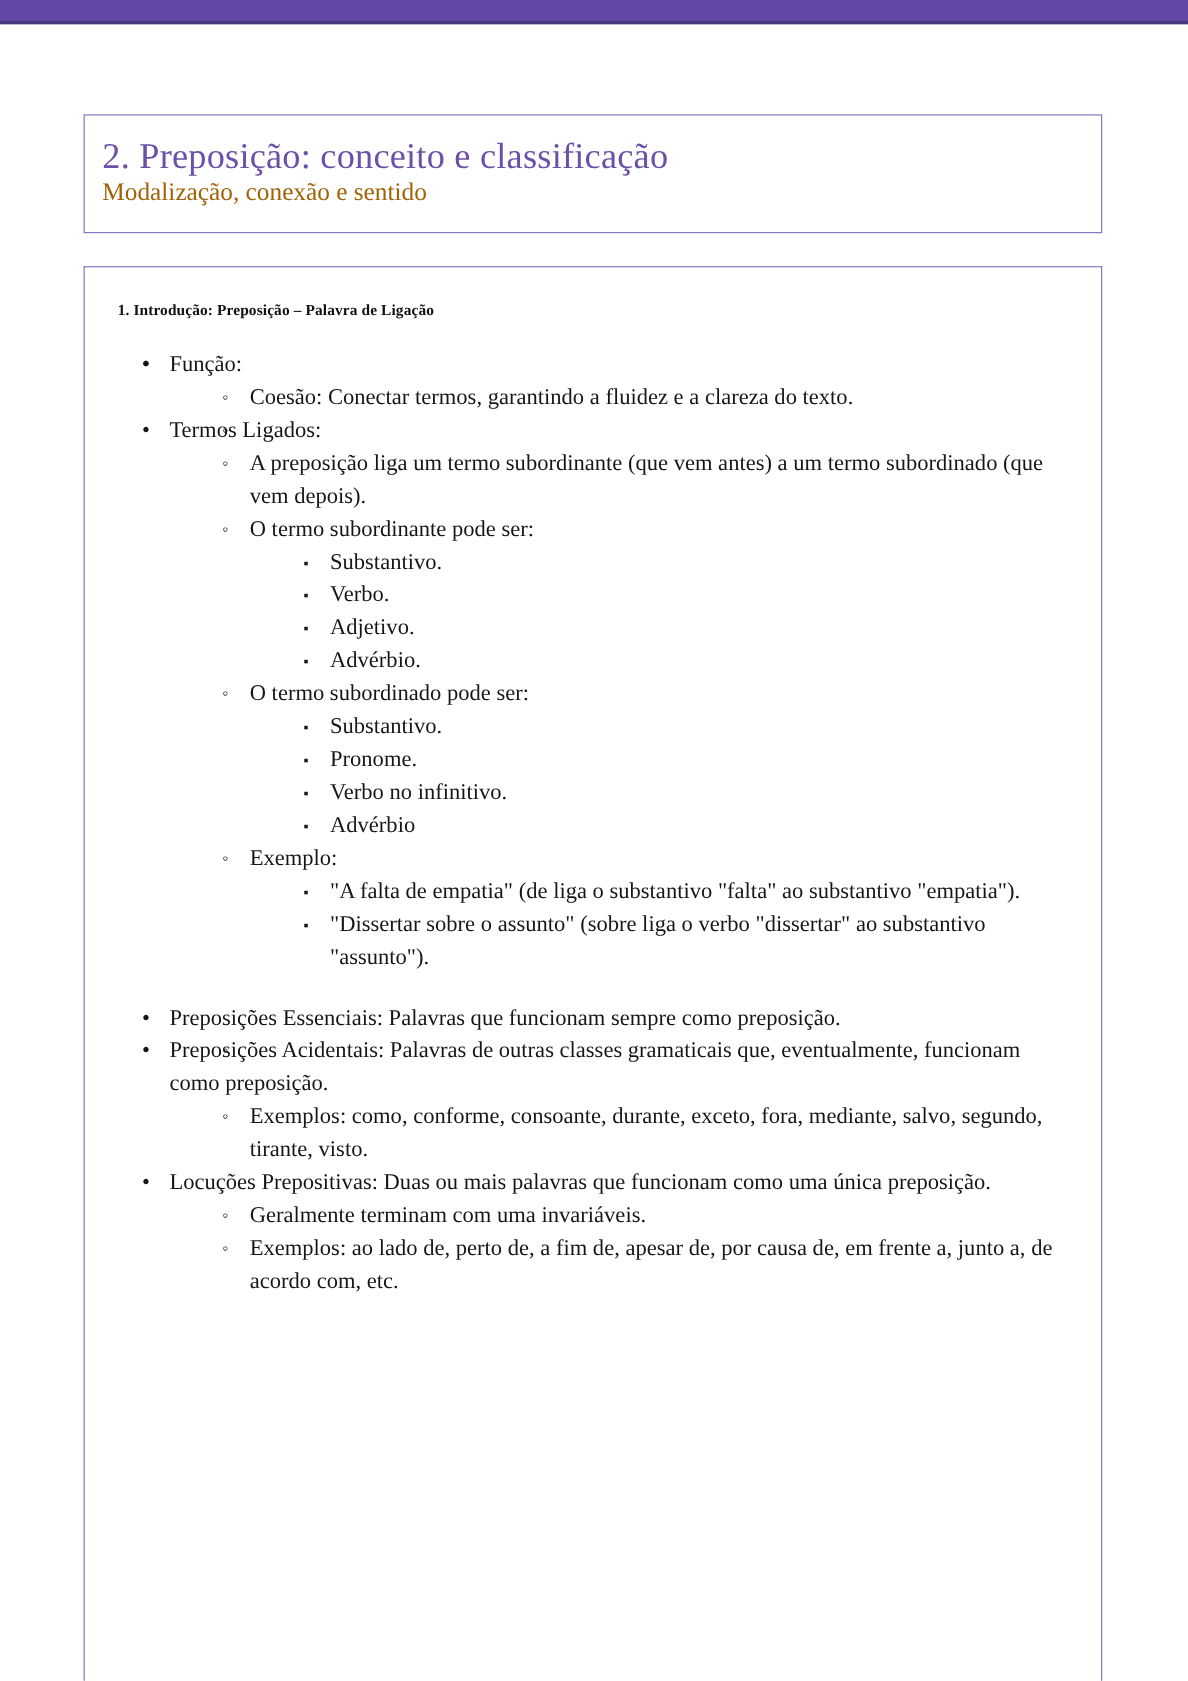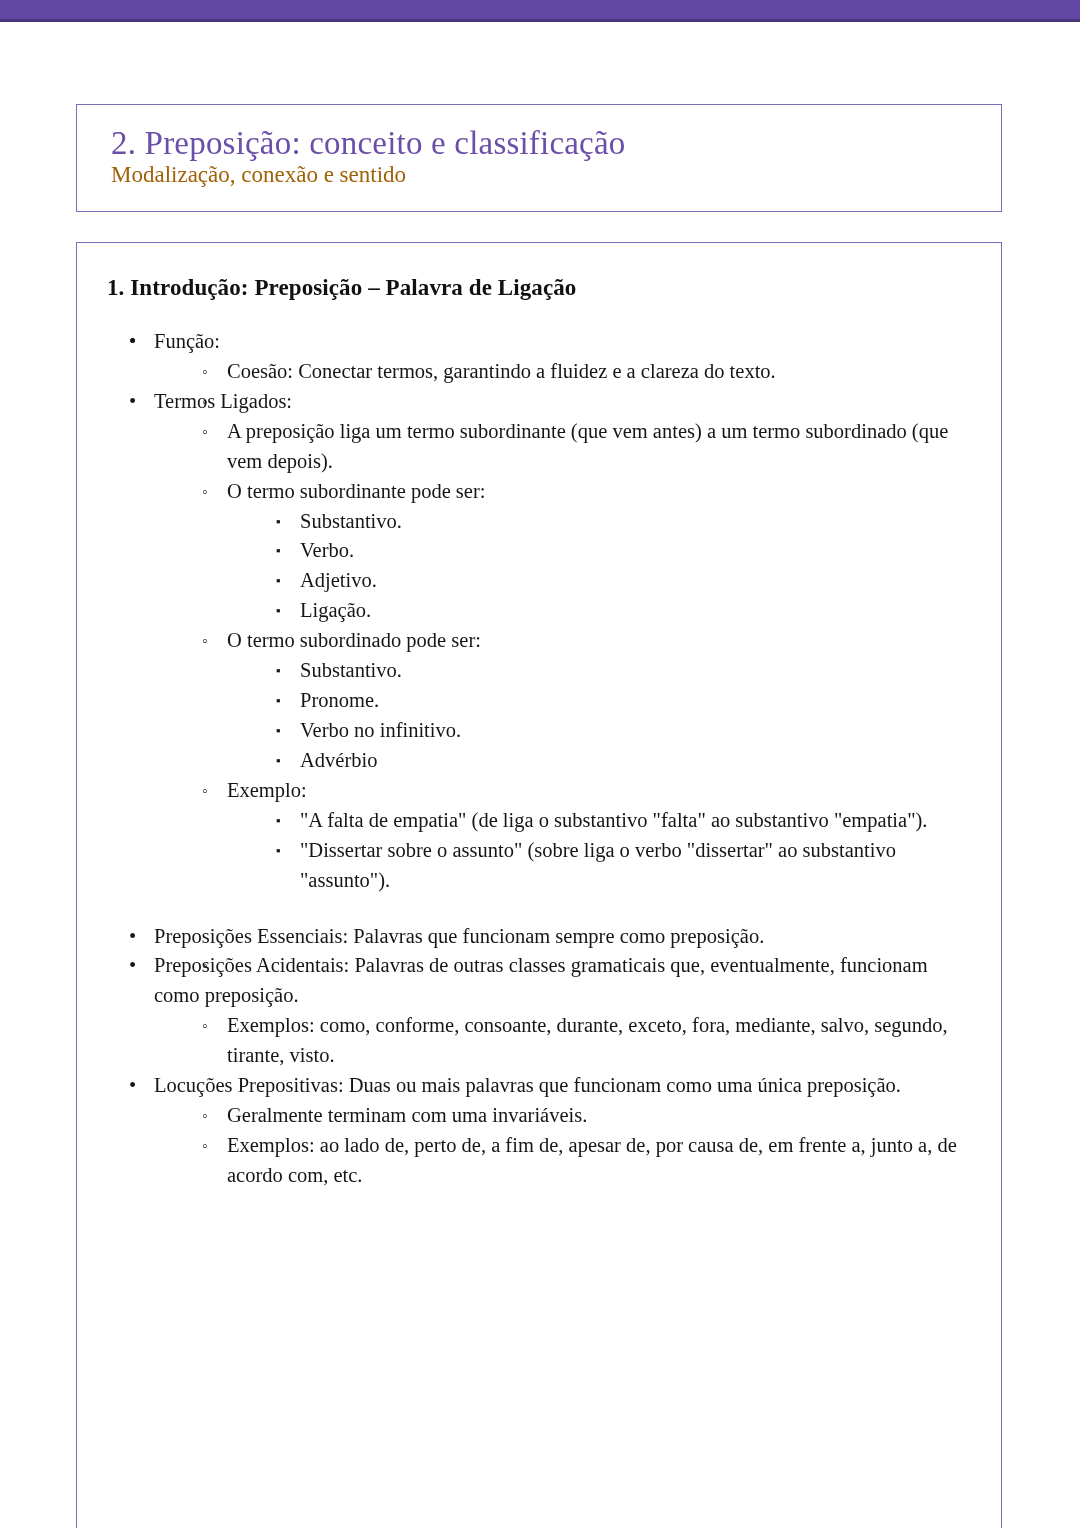--- a/index.html
+++ b/index.html
@@ -30,21 +30,21 @@
 
   
   .header-box {
     position: absolute;
     left: 76px;
     top: 104px;
     width: 926px;
     height: 108px;
     border: 1.5px solid #7a6bbb;
     background: #ffffff;
-    padding: 20px 26px 0 34px;
+    padding: 20px 26px 0 16px;
   }
   .doc-title {
     margin: 0;
     font-family: "Liberation Serif", "DejaVu Serif", serif;
     font-size: 33px;
     font-weight: 400;
     line-height: 1.1;
     color: #6b4fa8;
     letter-spacing: 0.2px;
     white-space: nowrap;
@@ -67,21 +67,21 @@
     width: 926px;
     height: 1330px;
     border: 1.5px solid #7a6bbb;
     border-bottom: none;
     background: #ffffff;
     padding: 26px 24px 0 30px;
     overflow: hidden;
   }
 
   .section-heading {
-    font-size: 23px;
+    font-size: 14px;
     font-weight: bold;
     color: #111111;
     margin: 0 0 0 0;
     letter-spacing: 0.1px;
   }
   .section-heading.first { margin-top: 6px; }
   .section-heading.second { margin-top: 36px; }
 
   ul.lvl1 {
     list-style: none;
@@ -200,21 +200,21 @@
             <li>
               <span class="bul">▪</span>
               <span class="txt">Verbo.</span>
             </li>
             <li>
               <span class="bul">▪</span>
               <span class="txt">Adjetivo.</span>
             </li>
             <li>
               <span class="bul">▪</span>
-              <span class="txt">Ligação.</span>
+              <span class="txt">Advérbio.</span>
             </li>
           </ul>
         </li>
 
         <li>
           <span class="bul">◦</span>
           <span class="txt">O termo subordinado pode ser:</span>
           <ul class="lvl3">
             <li>
               <span class="bul">▪</span>

